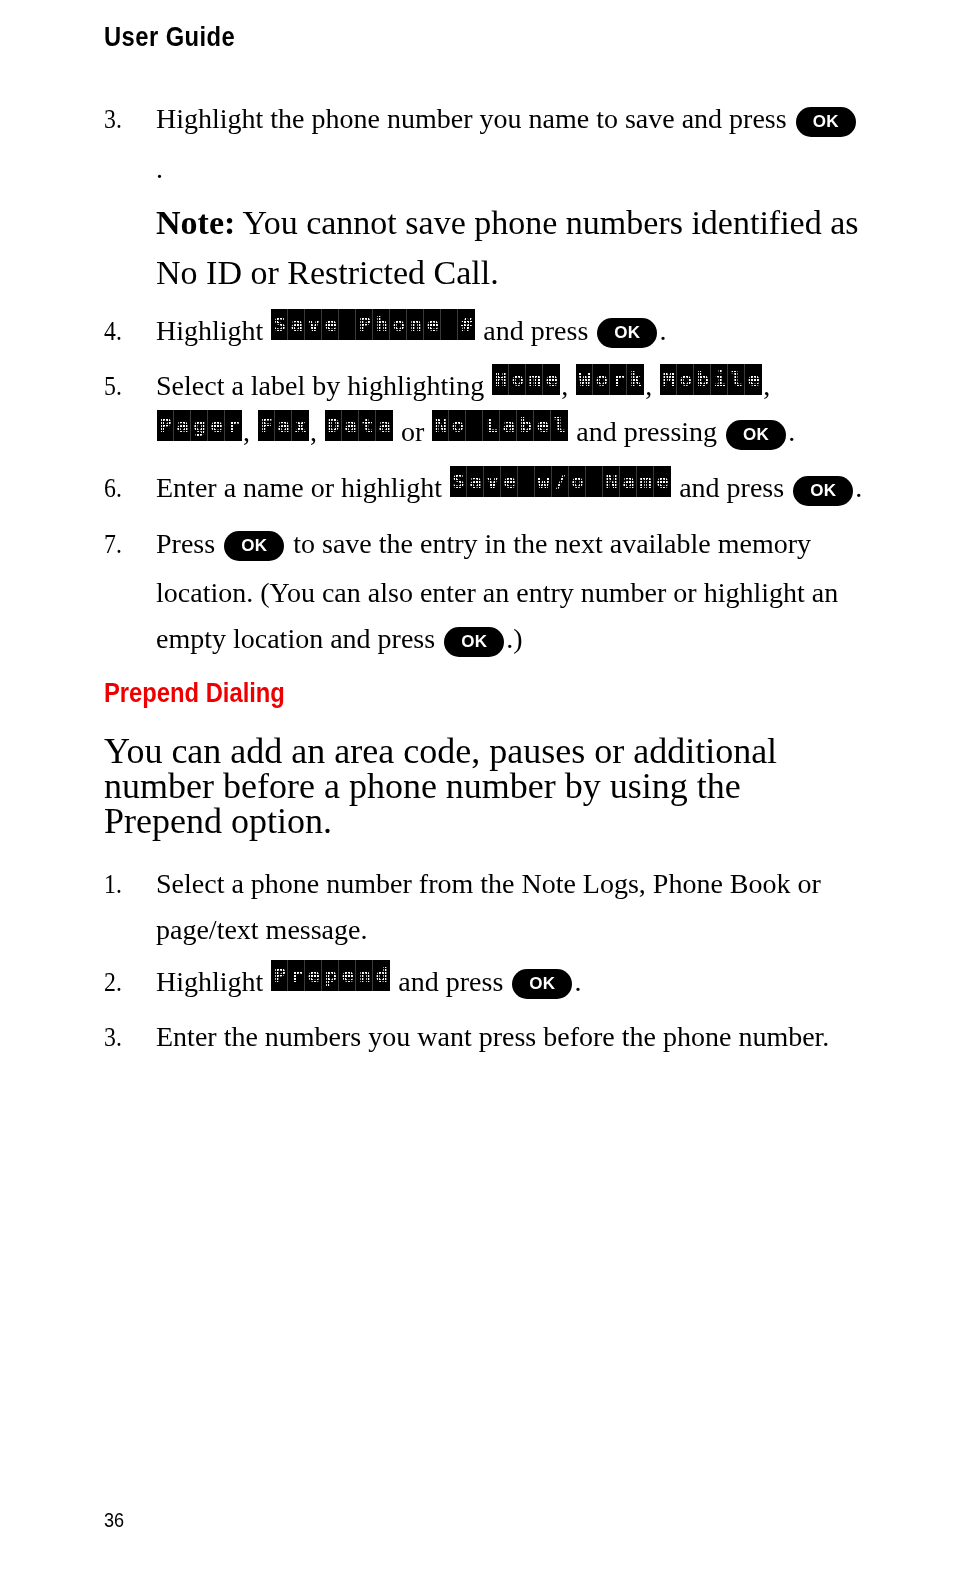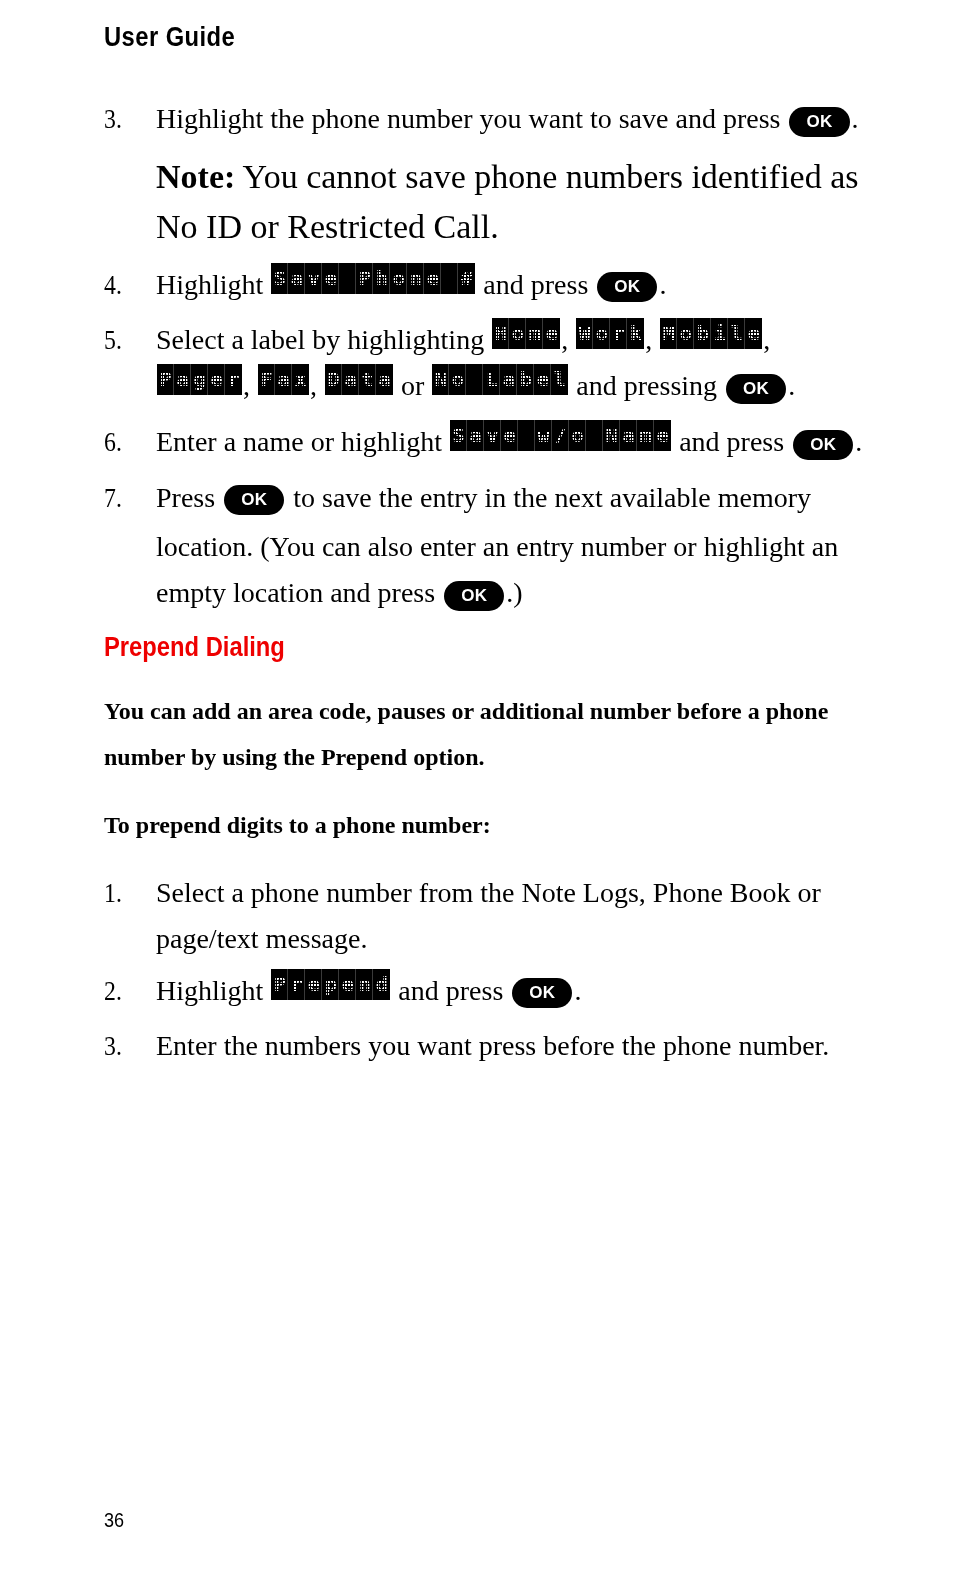--- a/index.html
+++ b/index.html
@@ -69,24 +69,23 @@
     margin-left: 52px;
     font-size: 34px;
     line-height: 50px;
     margin-top: 4px;
     margin-bottom: 10px;
   }
   .note b { font-weight: bold; }
 
   
   .para {
-    font-size: 24px;
-    line-height: 46px;
+    font-size: 36px;
+    line-height: 35px;
     margin-bottom: 22px;
-    font-weight: bold;
   }
 
   
   .section-head {
     font-family: "Liberation Sans Narrow", "Liberation Sans", sans-serif;
     font-weight: bold;
     font-size: 27px;
     line-height: 34px;
     transform: scaleX(0.88);
     transform-origin: left top;
@@ -169,42 +168,41 @@
 </head>
 <body>
 
 <div class="page">
 
   <div class="running-head">User Guide</div>
 
   <div class="content" id="content">
       <div class="step">
         <div class="step-num">3.</div>
-        <div class="step-body"><span>Highlight the phone number you want to save and press </span><span class="key">OK</span><span>.</span></div>
+        <div class="step-body"><span>Highlight the phone number you name to save and press </span><span class="key">OK</span><span>.</span></div>
       </div>
       <div class="note"><b>Note:</b><span> You cannot save phone numbers identified as No ID or Restricted Call.</span></div>
       <div class="step">
         <div class="step-num">4.</div>
         <div class="step-body"><span>Highlight </span><span class="lcd" title="Save Phone #"><span class="cell"><span class="g">S</span></span><span class="cell"><span class="g">a</span></span><span class="cell"><span class="g">v</span></span><span class="cell"><span class="g">e</span></span><span class="cell"><span class="g">&nbsp;</span></span><span class="cell"><span class="g">P</span></span><span class="cell"><span class="g">h</span></span><span class="cell"><span class="g">o</span></span><span class="cell"><span class="g">n</span></span><span class="cell"><span class="g">e</span></span><span class="cell"><span class="g">&nbsp;</span></span><span class="cell"><span class="g">#</span></span></span><span> and press </span><span class="key">OK</span><span>.</span></div>
       </div>
       <div class="step">
         <div class="step-num">5.</div>
         <div class="step-body"><span>Select a label by highlighting </span><span class="lcd" title="Home"><span class="cell"><span class="g">H</span></span><span class="cell"><span class="g">o</span></span><span class="cell"><span class="g">m</span></span><span class="cell"><span class="g">e</span></span></span><span>, </span><span class="lcd" title="Work"><span class="cell"><span class="g">W</span></span><span class="cell"><span class="g">o</span></span><span class="cell"><span class="g">r</span></span><span class="cell"><span class="g">k</span></span></span><span>, </span><span class="lcd" title="Mobile"><span class="cell"><span class="g">M</span></span><span class="cell"><span class="g">o</span></span><span class="cell"><span class="g">b</span></span><span class="cell"><span class="g">i</span></span><span class="cell"><span class="g">l</span></span><span class="cell"><span class="g">e</span></span></span><span>, </span><span class="lcd" title="Pager"><span class="cell"><span class="g">P</span></span><span class="cell"><span class="g">a</span></span><span class="cell"><span class="g">g</span></span><span class="cell"><span class="g">e</span></span><span class="cell"><span class="g">r</span></span></span><span>, </span><span class="lcd" title="Fax"><span class="cell"><span class="g">F</span></span><span class="cell"><span class="g">a</span></span><span class="cell"><span class="g">x</span></span></span><span>, </span><span class="lcd" title="Data"><span class="cell"><span class="g">D</span></span><span class="cell"><span class="g">a</span></span><span class="cell"><span class="g">t</span></span><span class="cell"><span class="g">a</span></span></span><span> or </span><span class="lcd" title="No Label"><span class="cell"><span class="g">N</span></span><span class="cell"><span class="g">o</span></span><span class="cell"><span class="g">&nbsp;</span></span><span class="cell"><span class="g">L</span></span><span class="cell"><span class="g">a</span></span><span class="cell"><span class="g">b</span></span><span class="cell"><span class="g">e</span></span><span class="cell"><span class="g">l</span></span></span><span> and pressing </span><span class="key">OK</span><span>.</span></div>
       </div>
       <div class="step">
         <div class="step-num">6.</div>
         <div class="step-body"><span>Enter a name or highlight </span><span class="lcd" title="Save w/o Name"><span class="cell"><span class="g">S</span></span><span class="cell"><span class="g">a</span></span><span class="cell"><span class="g">v</span></span><span class="cell"><span class="g">e</span></span><span class="cell"><span class="g">&nbsp;</span></span><span class="cell"><span class="g">w</span></span><span class="cell"><span class="g">/</span></span><span class="cell"><span class="g">o</span></span><span class="cell"><span class="g">&nbsp;</span></span><span class="cell"><span class="g">N</span></span><span class="cell"><span class="g">a</span></span><span class="cell"><span class="g">m</span></span><span class="cell"><span class="g">e</span></span></span><span> and press </span><span class="key">OK</span><span>.</span></div>
       </div>
       <div class="step">
         <div class="step-num">7.</div>
         <div class="step-body"><span>Press </span><span class="key">OK</span><span> to save the entry in the next available memory location. (You can also enter an entry number or highlight an empty location and press </span><span class="key">OK</span><span>.)</span></div>
       </div>
       <div class="section-head" style="color: rgb(238, 0, 0);">Prepend Dialing</div>
       <div class="para"><span>You can add an area code, pauses or additional number before a phone number by using the Prepend option.</span></div>
-      <div class="para"><span>To prepend digits to a phone number:</span></div>
       <div class="step">
         <div class="step-num">1.</div>
         <div class="step-body"><span>Select a phone number from the Note Logs, Phone Book or page/text message.</span></div>
       </div>
       <div class="step">
         <div class="step-num">2.</div>
         <div class="step-body"><span>Highlight </span><span class="lcd" title="Prepend"><span class="cell"><span class="g">P</span></span><span class="cell"><span class="g">r</span></span><span class="cell"><span class="g">e</span></span><span class="cell"><span class="g">p</span></span><span class="cell"><span class="g">e</span></span><span class="cell"><span class="g">n</span></span><span class="cell"><span class="g">d</span></span></span><span> and press </span><span class="key">OK</span><span>.</span></div>
       </div>
       <div class="step">
         <div class="step-num">3.</div>

